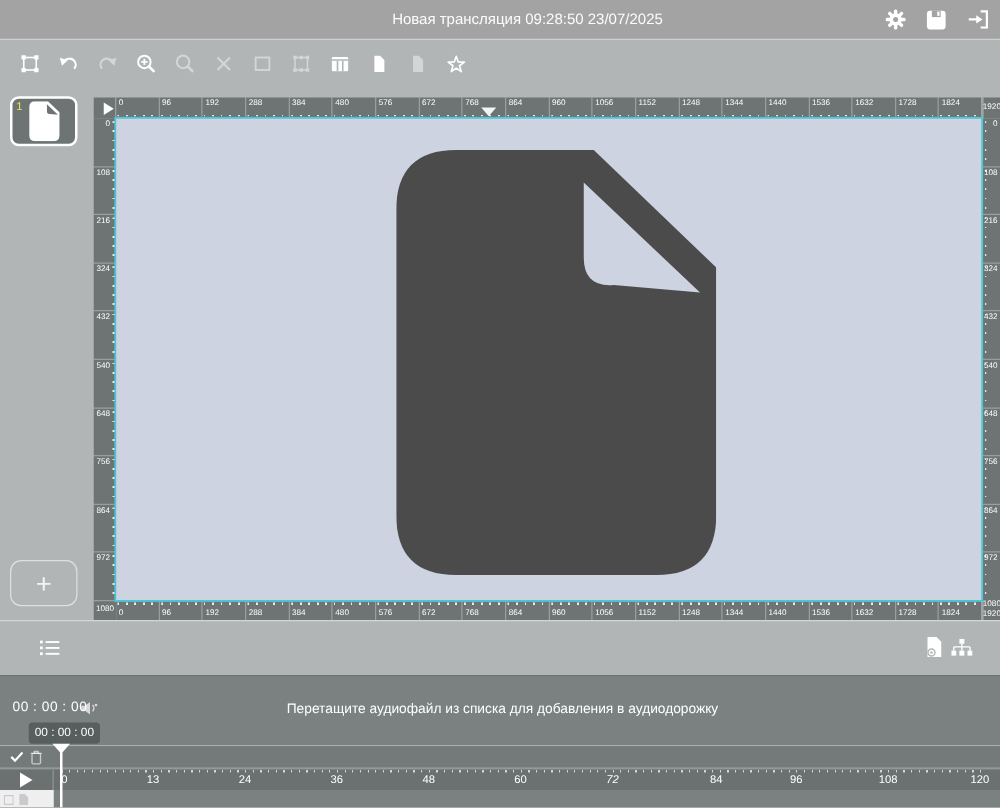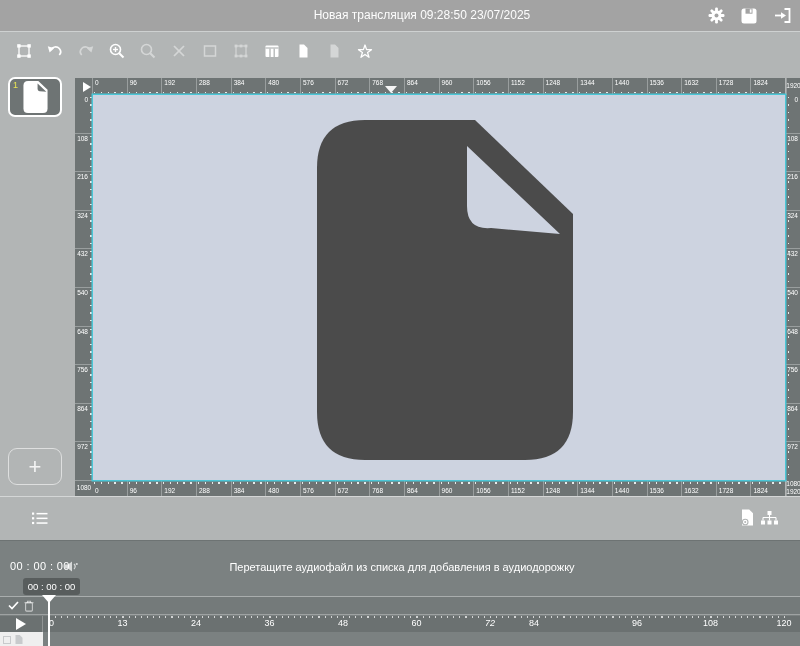--- a/index.html
+++ b/index.html
@@ -635,21 +635,21 @@
     </div>
     <div class="tl-ruler">
       <div class="tl-ticks"></div>
     <span class="tlnum" style="left: 6px;">0</span>
         <span class="tlnum" style="left: 79.5px; transform: translateX(-50%);">13</span>
         <span class="tlnum" style="left: 153px; transform: translateX(-50%);">24</span>
         <span class="tlnum" style="left: 226.5px; transform: translateX(-50%);">36</span>
         <span class="tlnum" style="left: 300px; transform: translateX(-50%); text-align: right;">48</span>
         <span class="tlnum" style="left: 373.5px; transform: translateX(-50%);">60</span>
         <span class="tlnum" style="left: 447px; transform: translateX(-50%); font-style: italic;">72</span>
-        <span class="tlnum" style="left: 491px; transform: translateX(-50%);">84</span>
+        <span class="tlnum" style="left: 530px; transform: translateX(-50%);">84</span>
         <span class="tlnum" style="left: 594px; transform: translateX(-50%);">96</span>
         <span class="tlnum" style="left: 667.5px; transform: translateX(-50%);">108</span>
         <span class="tlnum" style="left: 741px; transform: translateX(-50%);">120</span>
       </div>
 
     <div class="white-cell">
       <span>
         <svg width="8" height="8" viewBox="0 0 8 8">
           <rect x="0.5" y="0.5" width="7" height="7" fill="none" stroke="#c8cacc" stroke-width="1"></rect>
         </svg>

